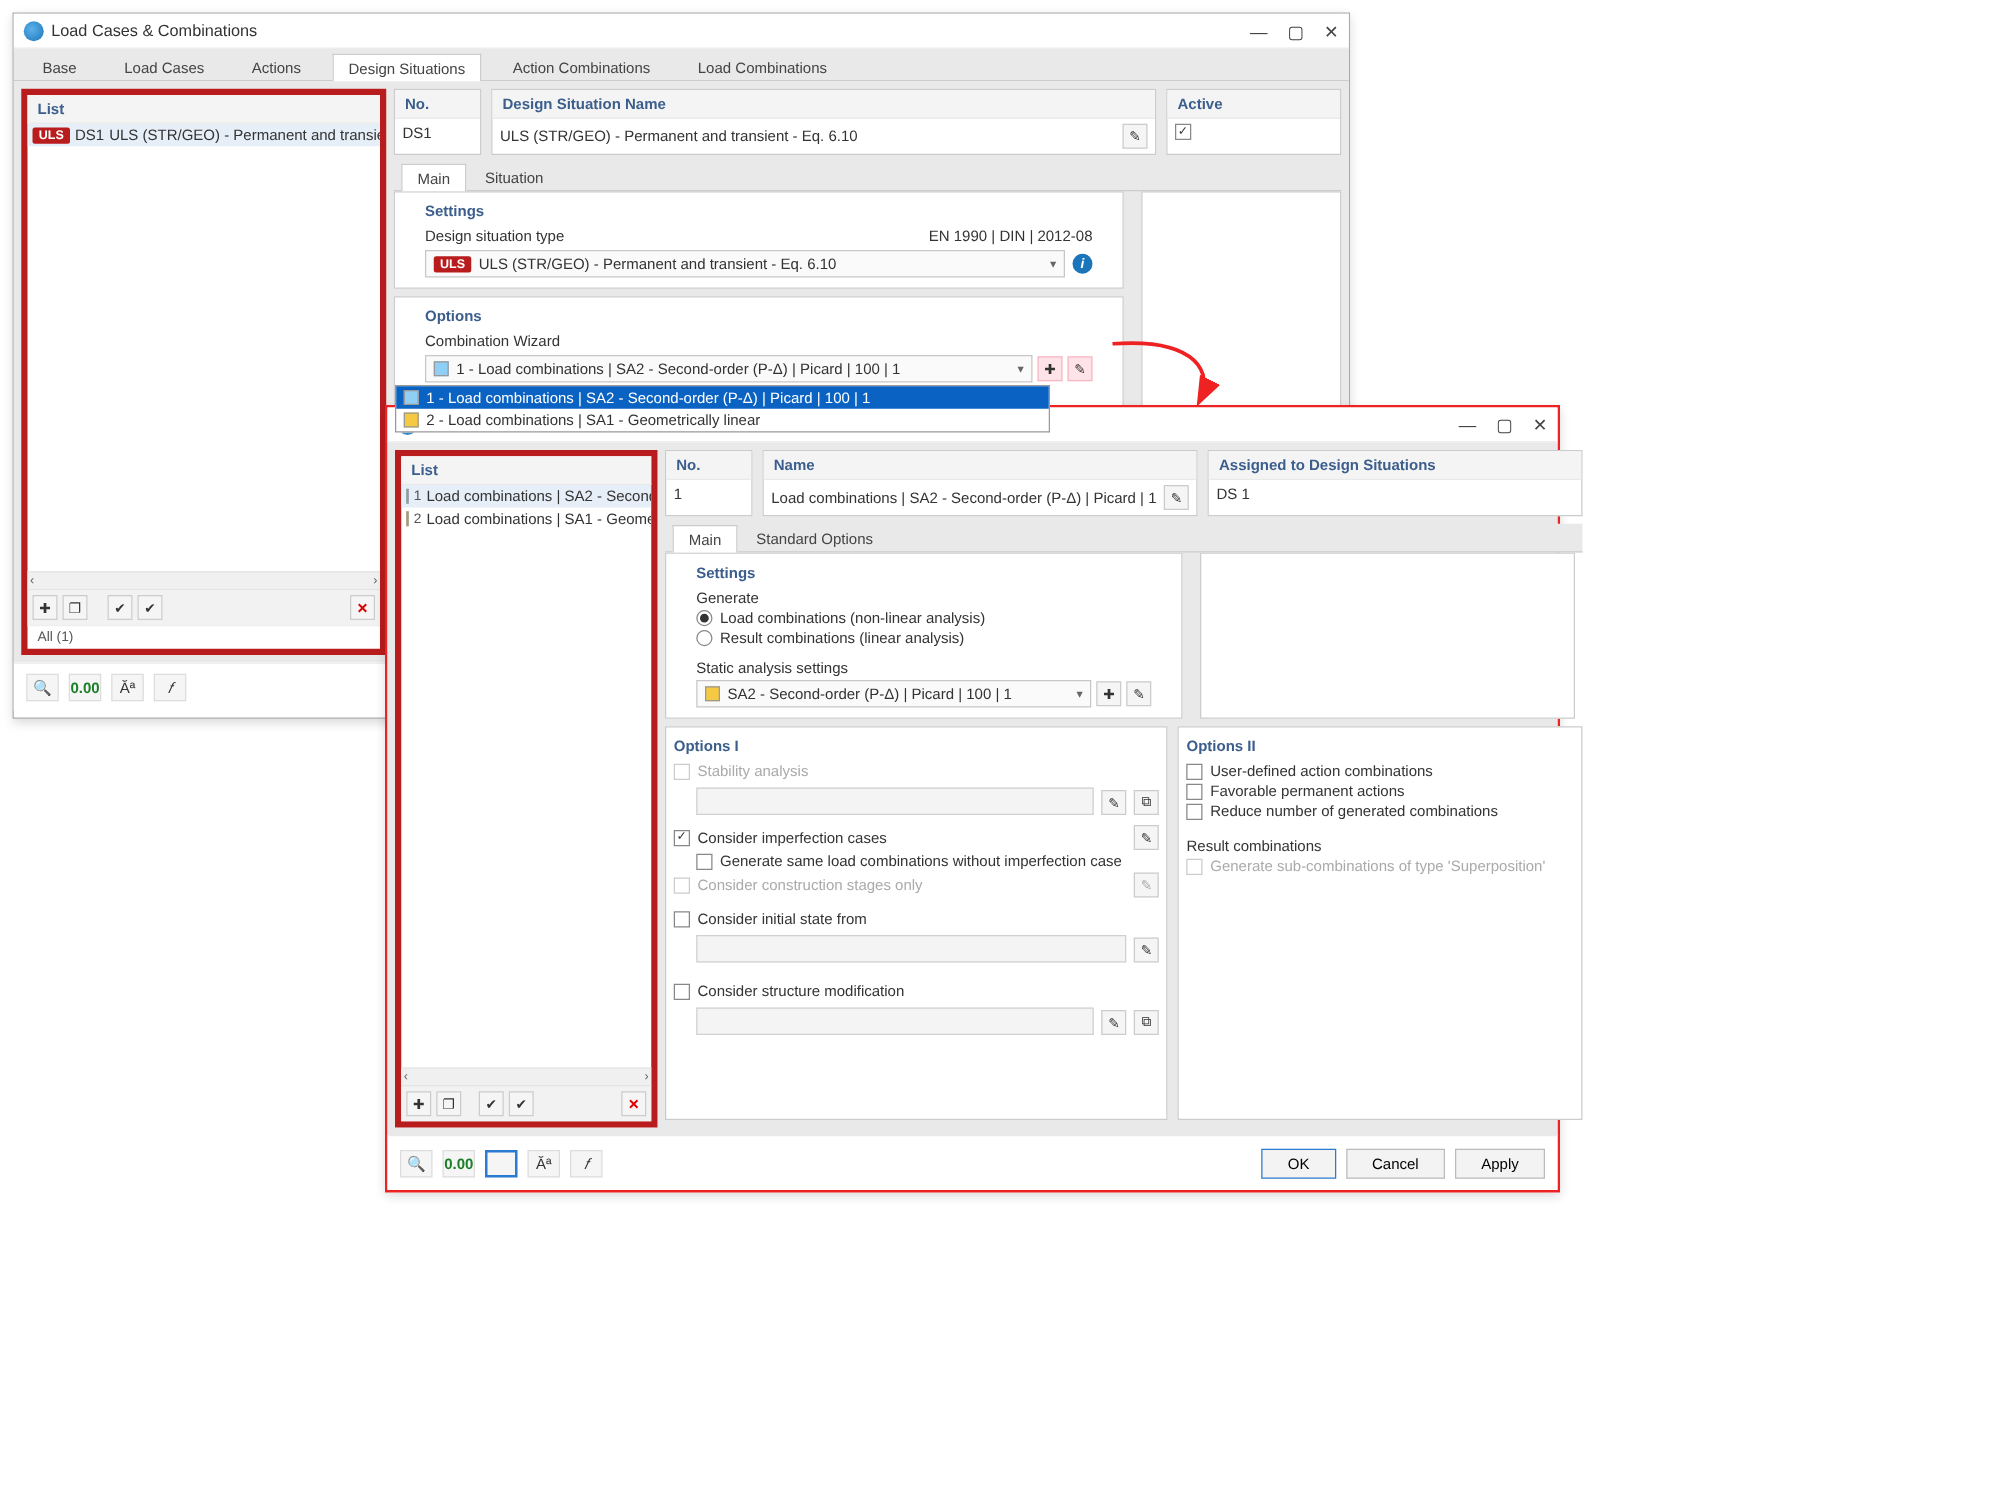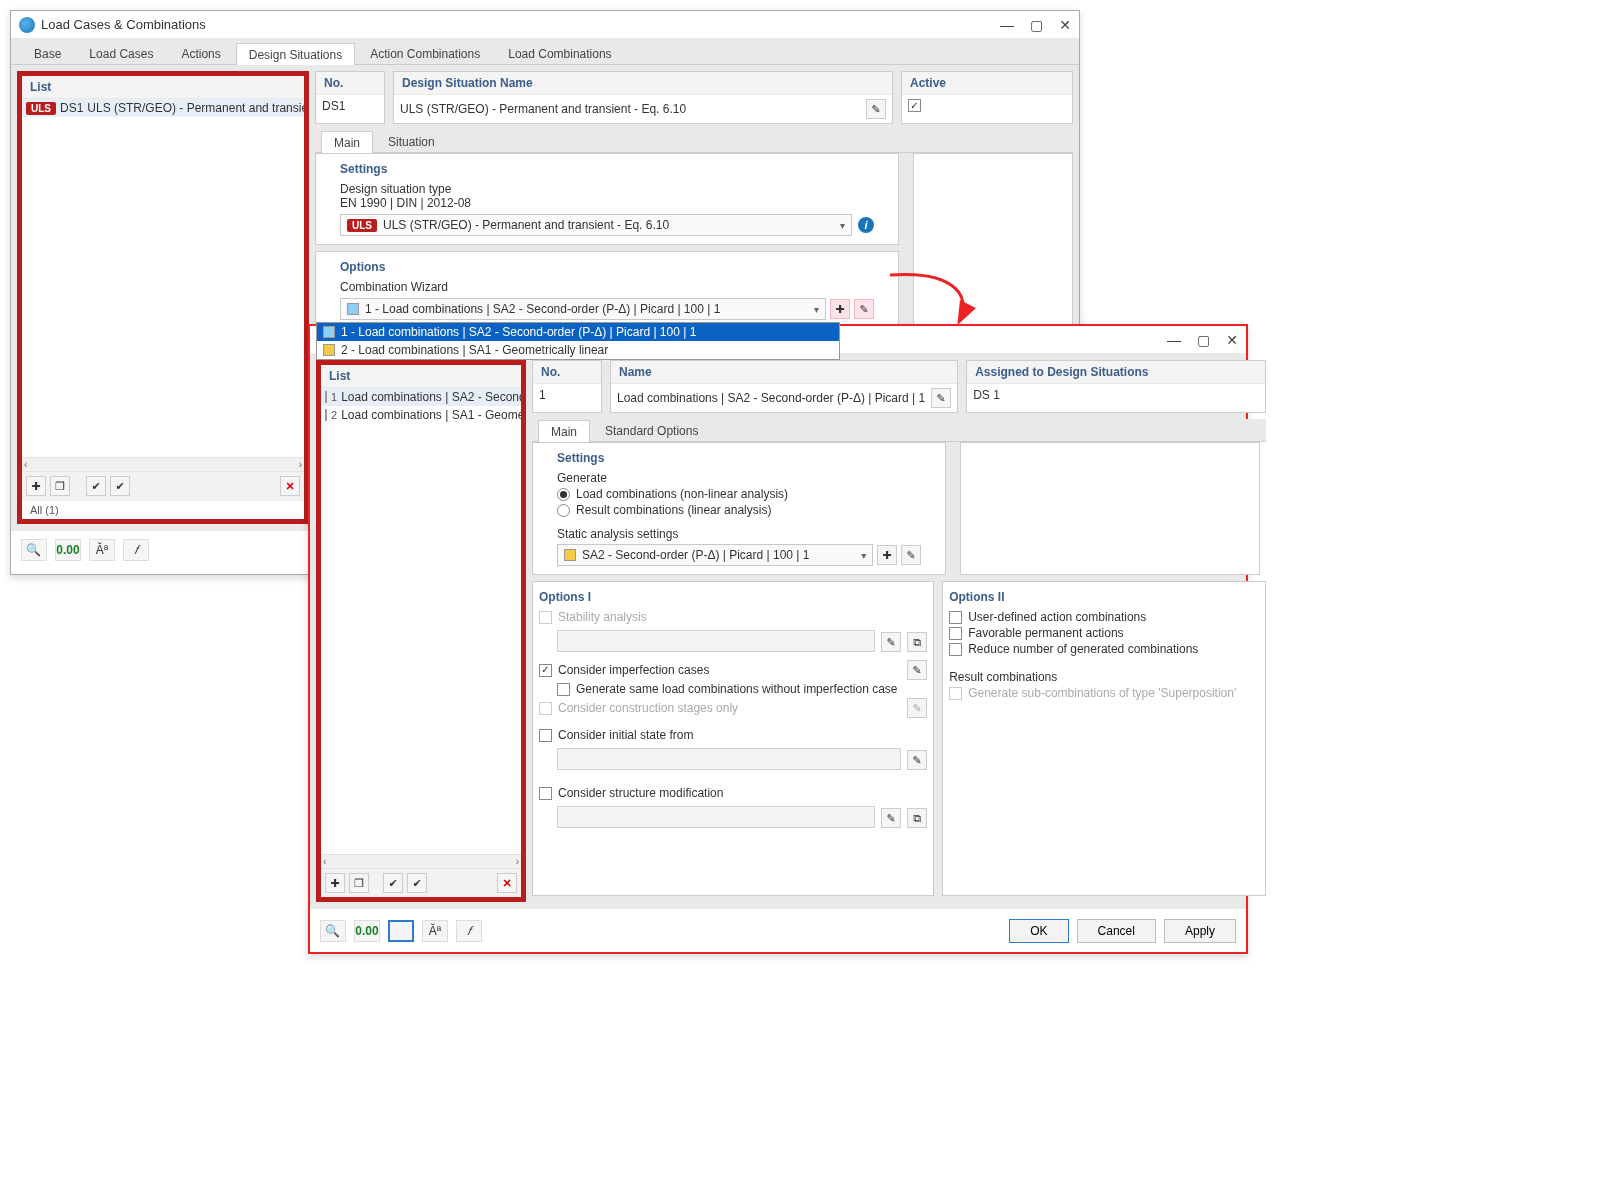--- a/index.html
+++ b/index.html
@@ -7,21 +7,21 @@
 
 
 .window { position: absolute; border: 1px solid #aaa; background: #fff; box-shadow: 0 3px 8px rgba(0,0,0,.15); }
 .win-main { left: 10px; top: 10px; width: 1070px; height: 565px; }
 .titlebar { height: 28px; display: flex; align-items: center; padding: 0 8px; background: #fff; border-bottom: 1px solid #e9e9e9; }
 .titlebar .icon-slot { width: 16px; height: 16px; border-radius: 50%; background: radial-gradient(circle at 40% 40%, #5cb1e8, #1b75bb); margin-right: 6px; }
 .titlebar .title { flex: 1; font-size: 13px; }
 .winctrls { display: flex; gap: 16px; margin-left: auto; font-size: 14px; color: #444; }
 .winctrls span { cursor: pointer; }
 
-.tabstrip { display: flex; align-items: flex-end; height: 26px; background: #e9e9e9; border-bottom: 1px solid #ccc; padding-left: 10px; gap: 2px; }
+.tabstrip { display: flex; align-items: flex-end; height: 26px; background: #e9e9e9; border-bottom: 1px solid #ccc; padding-left: 10px; gap: 12px; }
 .tabstrip .tab { padding: 4px 12px 3px; font-size: 12px; color: #444; cursor: pointer; border: 1px solid transparent; border-bottom: none; }
 .tabstrip .tab.active { background: #fff; border-color: #ccc; position: relative; top: 1px; }
 
 .content-row { display: flex; height: calc(100% - 54px - 44px); background: #e9e9e9; }
 .panel { background: #fff; border: 5px solid #b91c1c; margin: 6px; }
 .panel-head { color: #3b5e8c; font-weight: 600; font-size: 12px; padding: 4px 8px; border-bottom: 1px solid #e9e9e9; background: #f4f4f4; }
 
 .list-pane { width: 292px; display: flex; flex-direction: column; }
 .list-body { flex: 1; overflow: auto; }
 .list-row { display: flex; align-items: center; padding: 2px 4px; gap: 4px; white-space: nowrap; overflow: hidden; }
@@ -148,40 +148,40 @@
               <span>DS1</span>
             </div>
         </div>
         <div class="field-block" style="flex:1">
           <div class="field-label">Design Situation Name</div>
           <div class="field-body">
             <span style="flex:1">ULS (STR/GEO) - Permanent and transient - Eq. 6.10</span>
             <span class="icon-btn">✎</span>
           </div>
         </div>
-        <div class="field-block" style="width:172px">
+        <div class="field-block" style="width:140px">
           <div class="field-label">Active</div>
           <div class="field-body">
               <span class="chk">
                 <span class="tick">✓</span>
               </span>
             </div>
         </div>
       </div>
 
       <div class="subtabs tabstrip" style="border:none;border-bottom:1px solid #ccc;">
         <div class="tab active">Main</div>
         <div class="tab">Situation</div>
       </div>
 
       <div style="display:flex; gap:8px; flex:1;">
         <div style="flex:1; display:flex; flex-direction:column;">
           <div class="panel2">
             <div class="sec-title">Settings</div>
-            <div style="display:flex; justify-content:space-between; margin-bottom:4px;flex-direction:column;">
+            <div style="display:flex; justify-content:space-between; margin-bottom:4px;">
               <span>Design situation type</span>
               <span>EN 1990 | DIN | 2012-08</span>
             </div>
             <div style="display:flex; gap:6px; align-items:center;">
               <div class="dd" style="flex:1">
                 <span class="badge-uls">ULS</span>
                 <span>ULS (STR/GEO) - Permanent and transient - Eq. 6.10</span>
                 <span class="chev">▾</span>
               </div>
               <span class="info-circle">i</span>

